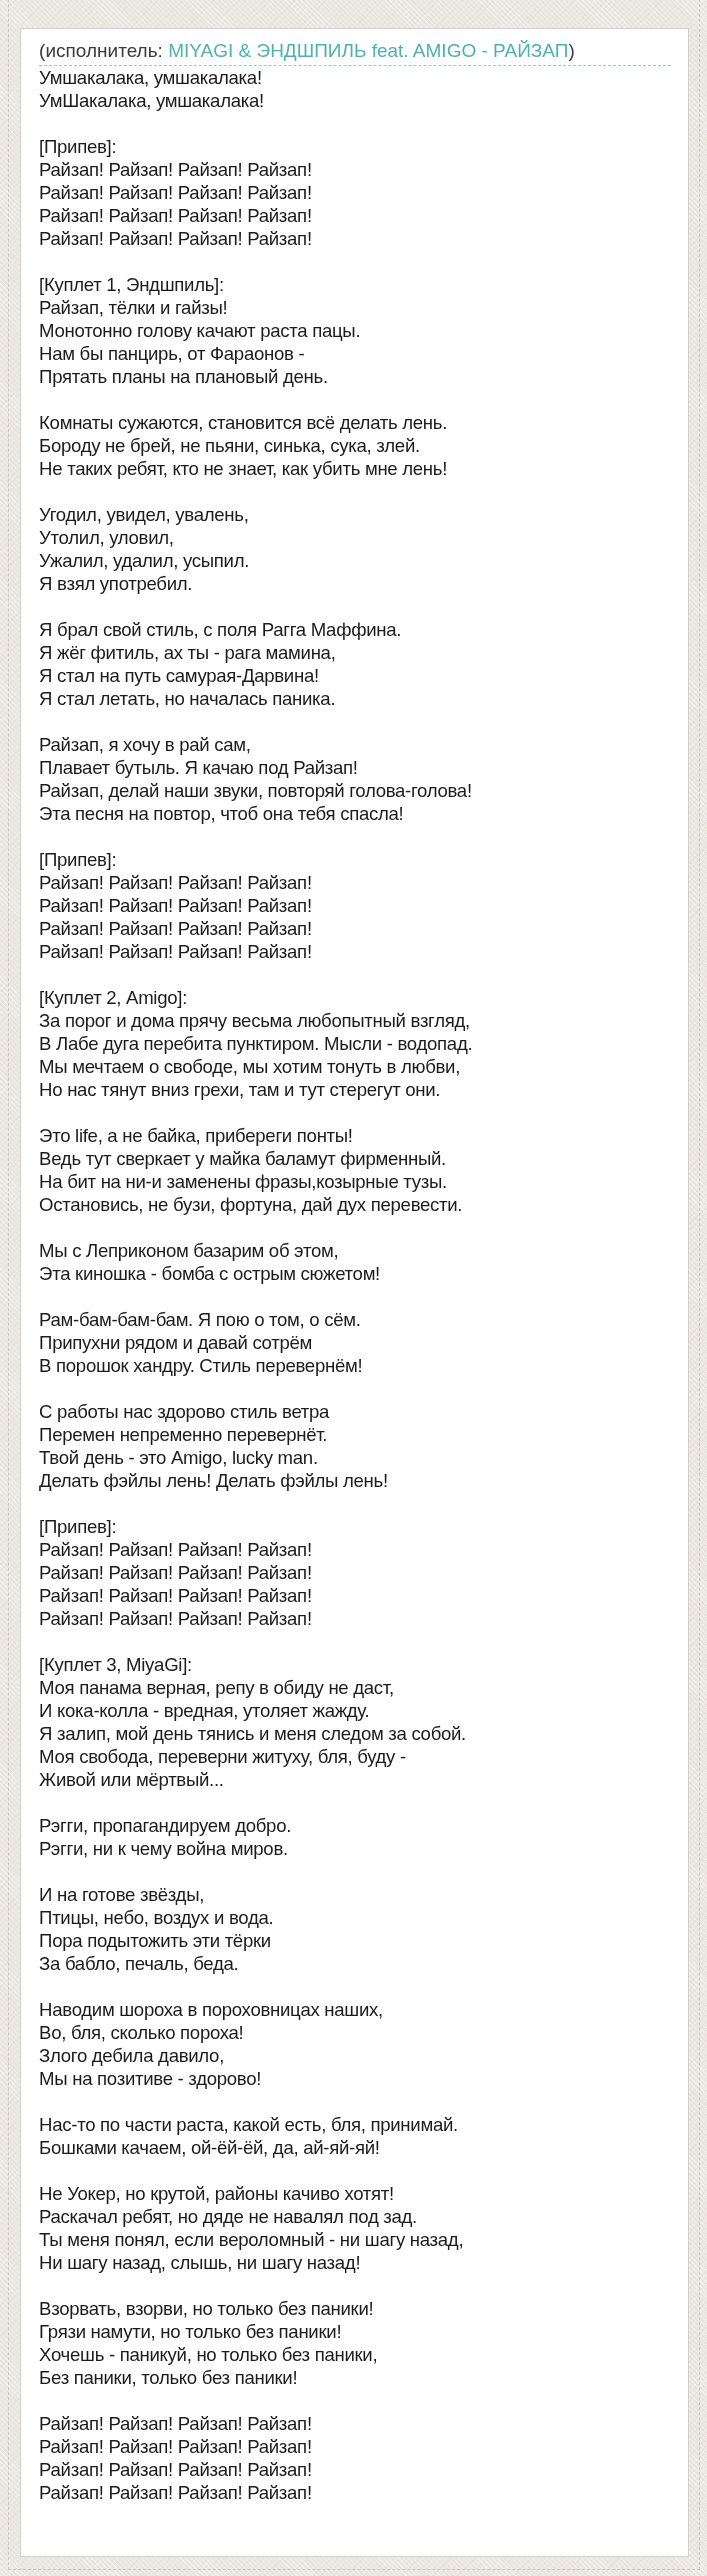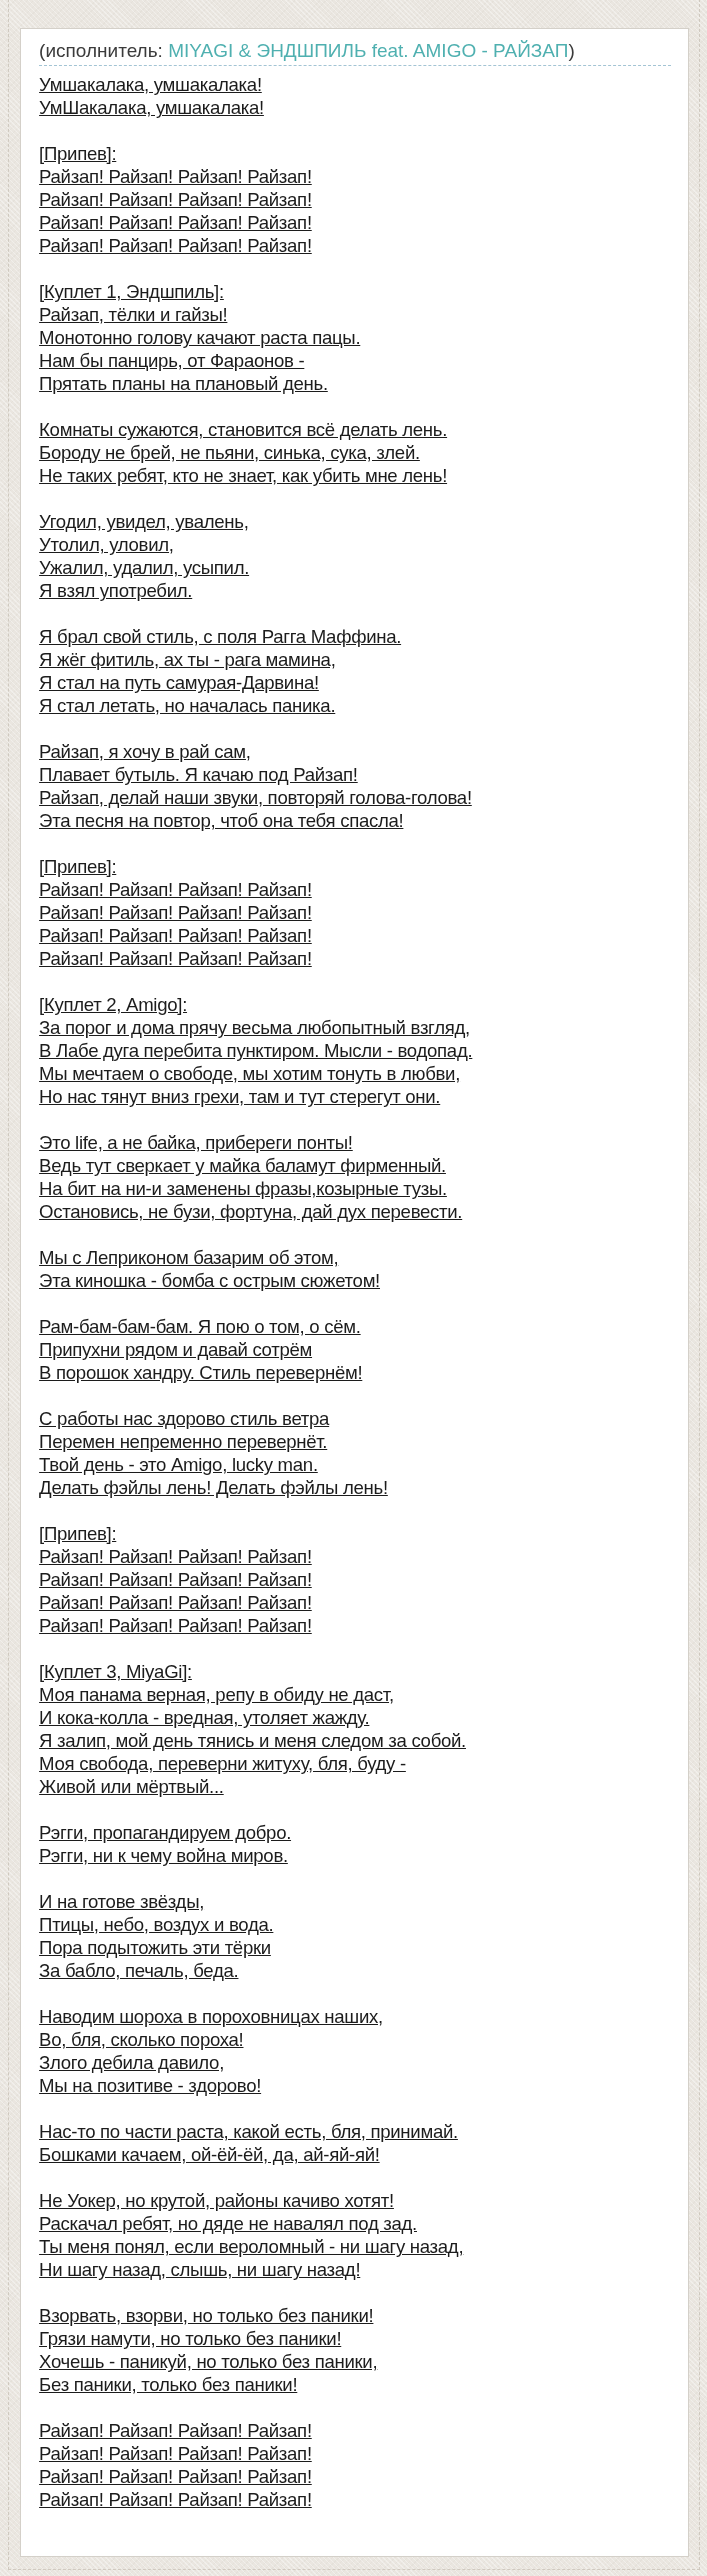--- a/index.html
+++ b/index.html
@@ -47,27 +47,26 @@
     color: #3b3b3b;
     padding-bottom: 4.4px;
     border-bottom: 0.9px dashed #a3c4d4;
   }
   .artist-link {
     color: #4fb0b0;
     text-decoration: none;
     cursor: pointer;
   }
   .lyrics {
-    margin-top: 7px;
+    margin-top: 0;
     font-size: 18.6px;
     line-height: 23px;
     color: #1c1c1c;
     white-space: pre-line;
     letter-spacing: -0.3px;
-    text-decoration: underline;
   }
 </style>
 </head>
 <body>
 
 <div class="stitch-border"></div>
 
 <div class="card">
   <div class="artist-line"><span>(исполнитель: </span><a class="artist-link">MIYAGI &amp; ЭНДШПИЛЬ feat. AMIGO - РАЙЗАП</a><span>)</span></div>
   <div class="lyrics">Умшакалака, умшакалака!

